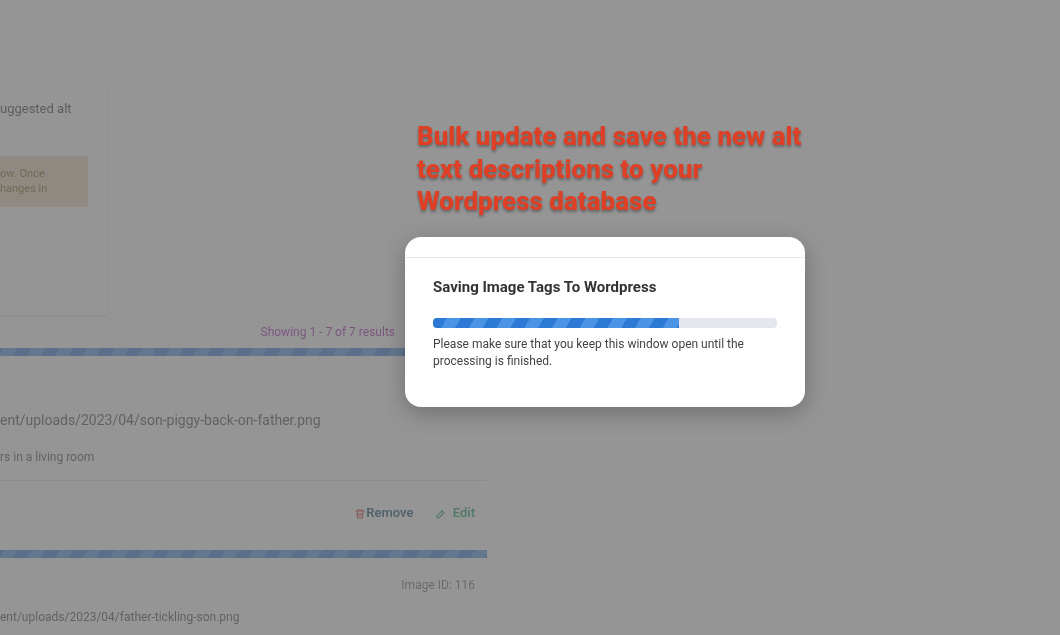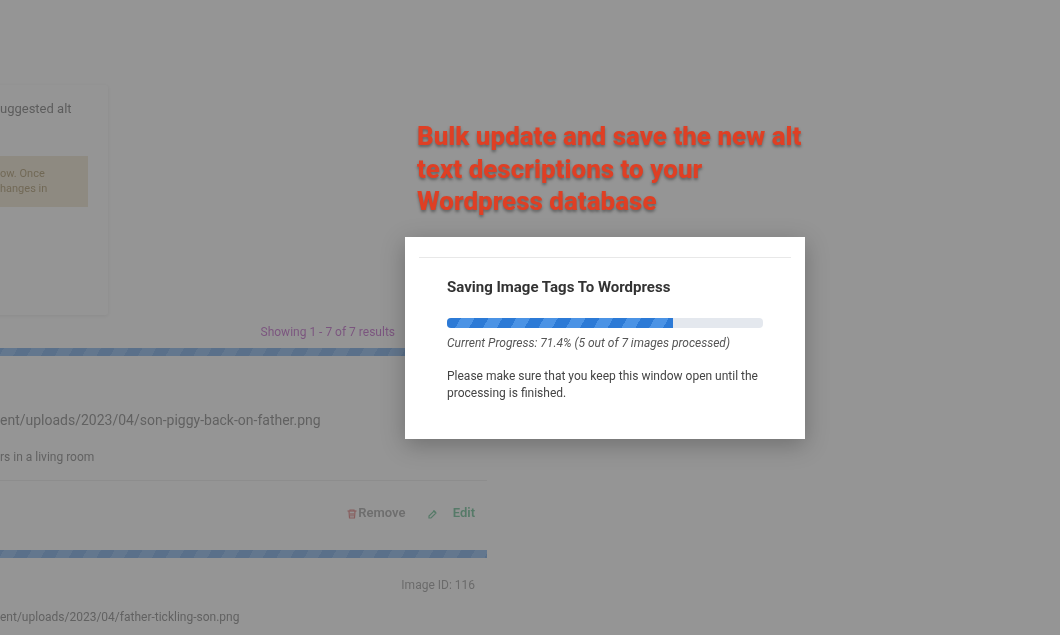--- a/index.html
+++ b/index.html
@@ -15,43 +15,43 @@
     .card-top { left:-150px; top:85px; width:258px; height:230px; padding:16px 20px 20px 150px; }
     .sugg     { font-size:13px; color:#333; }
     .warnbox  { margin-top:40px; background:#E7D8B7; padding:10px 20px 10px 0; font-size:11px; color:#7c5e1c; line-height:1.4; }
     .showing  { position:absolute; left:0; top:325px; width:395px; text-align:right; font-size:12px; color:#a21caf; padding-right:0; }
     .bluebar1 { position:absolute; left:-10px; top:348px; width:497px; height:8px;
                 background:repeating-linear-gradient(120deg,#2C7AD6 0 12px,#4B93E5 12px 24px); }
     .filepath1{ position:absolute; left:0; top:412px; font-size:14px; color:#444; }
     .alttxt1  { position:absolute; left:0; top:450px; font-size:12px; color:#444; }
     .sep      { position:absolute; left:-10px; top:480px; width:497px; height:1px; background:#e2e2e2; }
     .actions  { position:absolute; left:0; top:505px; width:475px; text-align:right; font-size:13px; font-weight:600; }
-    .remove   { color:#737373; display:inline-flex; align-items:center; gap:0; margin-right:18px; cursor:pointer; }
-    .edit     { color:#1E9E5E; display:inline-flex; align-items:center; gap:14px; cursor:pointer; }
+    .remove   { color:#0c4a6e; display:inline-flex; align-items:center; gap:0; margin-right:18px; cursor:pointer; }
+    .edit     { color:#1E9E5E; display:inline-flex; align-items:center; gap:6px; cursor:pointer; }
     .bluebar2 { position:absolute; left:-10px; top:550px; width:497px; height:8px;
                 background:repeating-linear-gradient(120deg,#2C7AD6 0 12px,#4B93E5 12px 24px); }
     .imgid    { position:absolute; left:0; top:578px; width:475px; text-align:right; font-size:12px; color:#666; }
     .filepath2{ position:absolute; left:0; top:610px; font-size:12px; color:#444; }
     svg       { display:inline-block; vertical-align:middle; }
 
     
     .scrim { position:absolute; inset:0; background:rgba(108,108,108,.72); }
 
     
     .callout {
       position:absolute; left:417px; top:120px; width:400px;
       color:#DF3F24; font-weight:800; font-size:26px; line-height:1.25;
       text-shadow:0 2px 3px rgba(0,0,0,.35);
     }
 
     
     .modal {
       position:absolute; left:405px; top:237px; width:400px;
-      background:#fff; border-radius:0; box-shadow:0 6px 22px rgba(0,0,0,.25);
-      padding:20px 42px 36px;
+      background:#fff; border-radius:16px; box-shadow:0 6px 22px rgba(0,0,0,.25);
+      padding:20px 28px 36px;
     }
     .modal hr { border:none; border-top:1px solid #e8e8e8; margin:0 -28px 20px; }
     .modal h3 { font-size:15px; font-weight:700; color:#333; margin-bottom:22px; }
     .progress-track {
       width:100%; height:10px; background:#e4e8ee; border-radius:4px; overflow:hidden; margin-bottom:8px;
     }
     .progress-fill {
       height:100%; width:71.4%;
       background:repeating-linear-gradient(120deg,#2C7AD6 0 12px,#4B93E5 12px 24px);
     }
@@ -109,15 +109,14 @@
 <div class="scrim"></div>
 
 <div class="callout">Bulk update and save the new alt text descriptions to your Wordpress database</div>
 
 <div class="modal">
   <hr>
   <h3>Saving Image Tags To Wordpress</h3>
   <div class="progress-track">
     <div class="progress-fill" style="width: 71.4%;"></div>
   </div>
-  <div class="progress-text">Current Progress: 71.4% (5 out of 7 images processed)</div>
   <p>Please make sure that you keep this window open until the processing is finished.</p>
 </div>
 
 </body></html>

